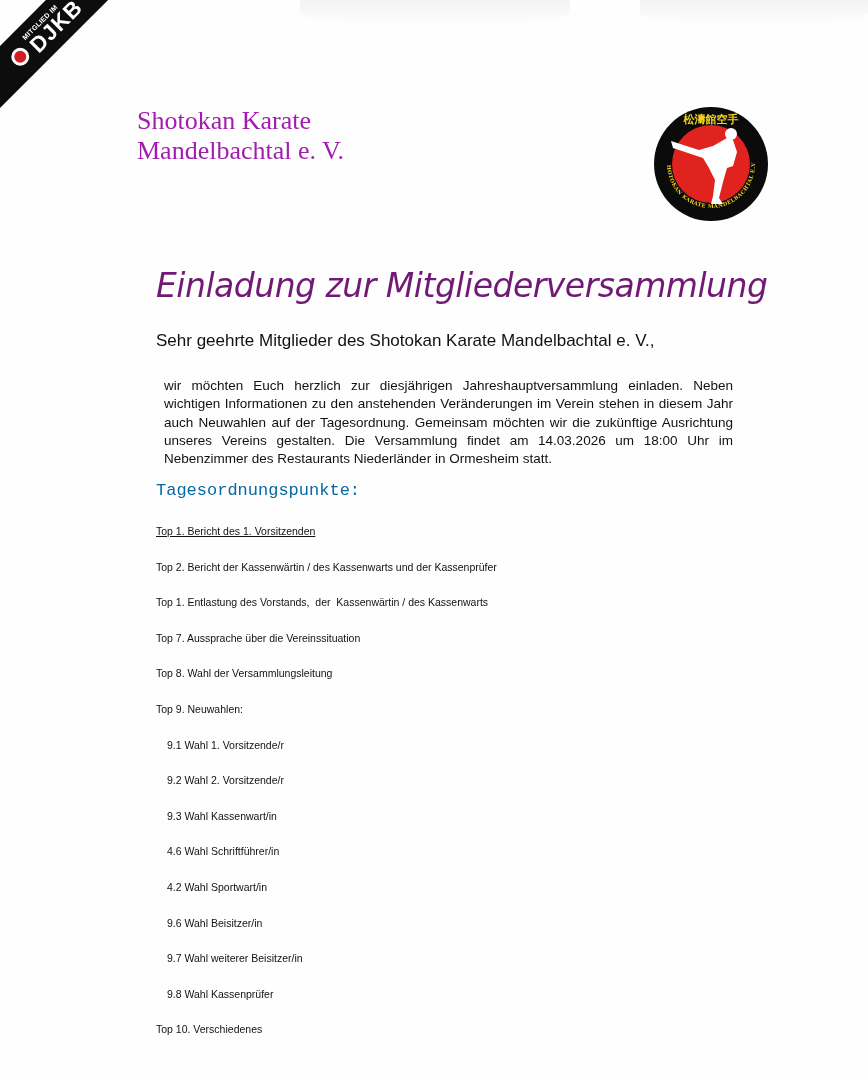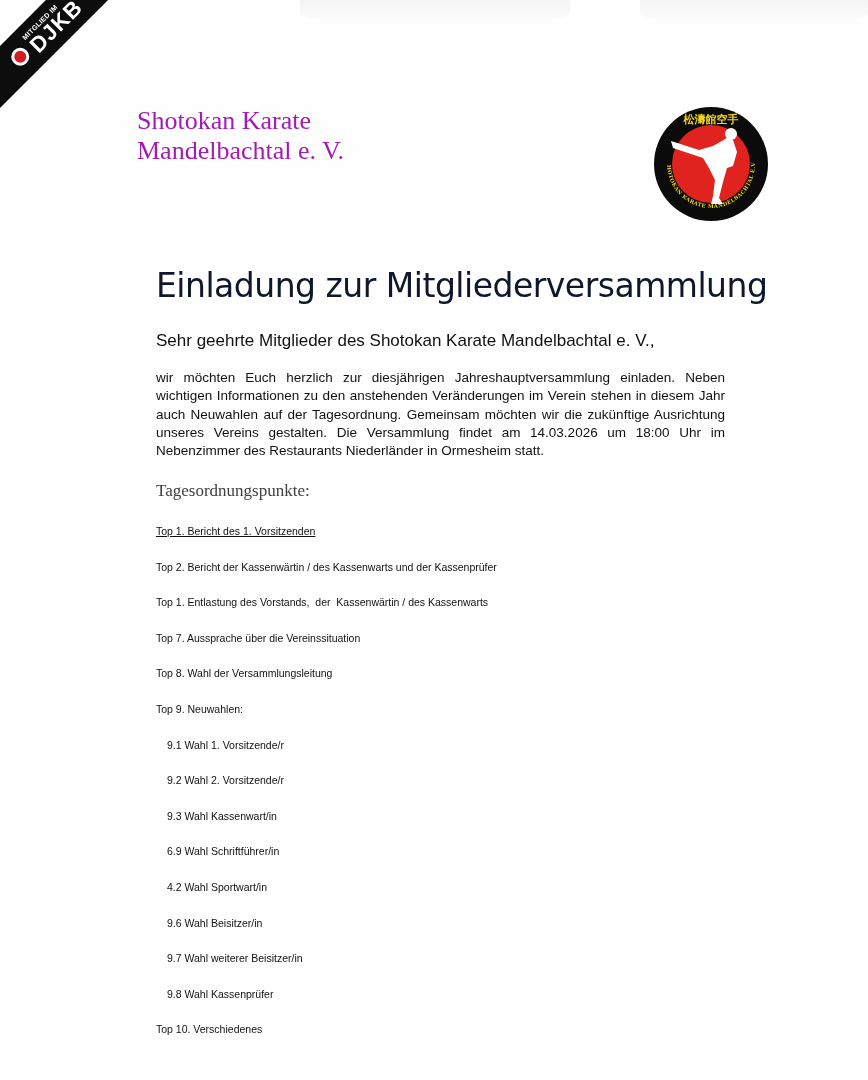--- a/index.html
+++ b/index.html
@@ -28,33 +28,34 @@
     .ribbon-big { font-size: 22px; font-weight: bold; letter-spacing: 1px; }
     .club-name {
       position: absolute; left: 137px; top: 106px;
       font-family: "Liberation Serif", "DejaVu Serif", serif;
       color: #a21caf; font-size: 26px; line-height: 30px;
     }
     .logo {
       position: absolute; left: 653px; top: 106px; width: 116px; height: 116px;
     }
     .title {
-      position: absolute; left: 156px; top: 266px; font-size: 33px; color: #0f172a;
+      position: absolute; left: 156px; top: 266px; font-size: 33px; color: #701a75;
       font-family: "DejaVu Sans", sans-serif; font-weight: normal; letter-spacing: -0.5px;
       margin: 0;
+      font-style: italic;
     }
     .greeting { position: absolute; left: 156px; top: 331px; font-size: 17px; text-align: right; }
     .body-text {
       position: absolute; left: 156px; top: 369px; width: 569px;
-      font-size: 13.5px; line-height: 18.3px; text-align: justify; margin: 0;
+      font-size: 13.5px; line-height: 18.3px; text-align: justify; margin: 8px;
     }
     .agenda-heading {
       position: absolute; left: 156px; top: 481px;
-      font-family: Liberation Serif, serif;
-      color: #404040; font-size: 17px;
+      font-family: Liberation Mono, monospace;
+      color: #0369a1; font-size: 17px;
     }
     .agenda { position: absolute; left: 156px; top: 523px; margin: 0; padding: 0; list-style: none; }
     .agenda li { font-size: 10.5px; height: 35.6px; line-height: 16px; color: #111; }
     .agenda li.sub { padding-left: 11px; }
   </style>
 </head>
 <body>
 
 <div class="top-shade" style="left:300px;width:270px;"></div>
 <div class="top-shade" style="left:640px;width:228px;"></div>
@@ -99,19 +100,19 @@
 <ul class="agenda" id="agenda">
     <li style="white-space: pre; text-decoration: underline;">Top 1. Bericht des 1. Vorsitzenden</li>
     <li style="white-space: pre;">Top 2. Bericht der Kassenwärtin / des Kassenwarts und der Kassenprüfer</li>
     <li style="white-space: pre;">Top 1. Entlastung des Vorstands,  der  Kassenwärtin / des Kassenwarts</li>
     <li style="white-space: pre;">Top 7. Aussprache über die Vereinssituation</li>
     <li style="white-space: pre;">Top 8. Wahl der Versammlungsleitung</li>
     <li style="white-space: pre;">Top 9. Neuwahlen:</li>
     <li class="sub" style="white-space: pre;">9.1 Wahl 1. Vorsitzende/r</li>
     <li class="sub" style="white-space: pre;">9.2 Wahl 2. Vorsitzende/r</li>
     <li class="sub" style="white-space: pre;">9.3 Wahl Kassenwart/in</li>
-    <li class="sub" style="white-space: pre;">6.9 Wahl Schriftführer/in</li>
+    <li class="sub" style="white-space: pre;">4.6 Wahl Schriftführer/in</li>
     <li class="sub" style="white-space: pre;">4.2 Wahl Sportwart/in</li>
     <li class="sub" style="white-space: pre;">9.6 Wahl Beisitzer/in</li>
     <li class="sub" style="white-space: pre;">9.7 Wahl weiterer Beisitzer/in</li>
     <li class="sub" style="white-space: pre;">9.8 Wahl Kassenprüfer</li>
     <li style="white-space: pre;">Top 10. Verschiedenes</li>
   </ul>
 
 </body></html>

